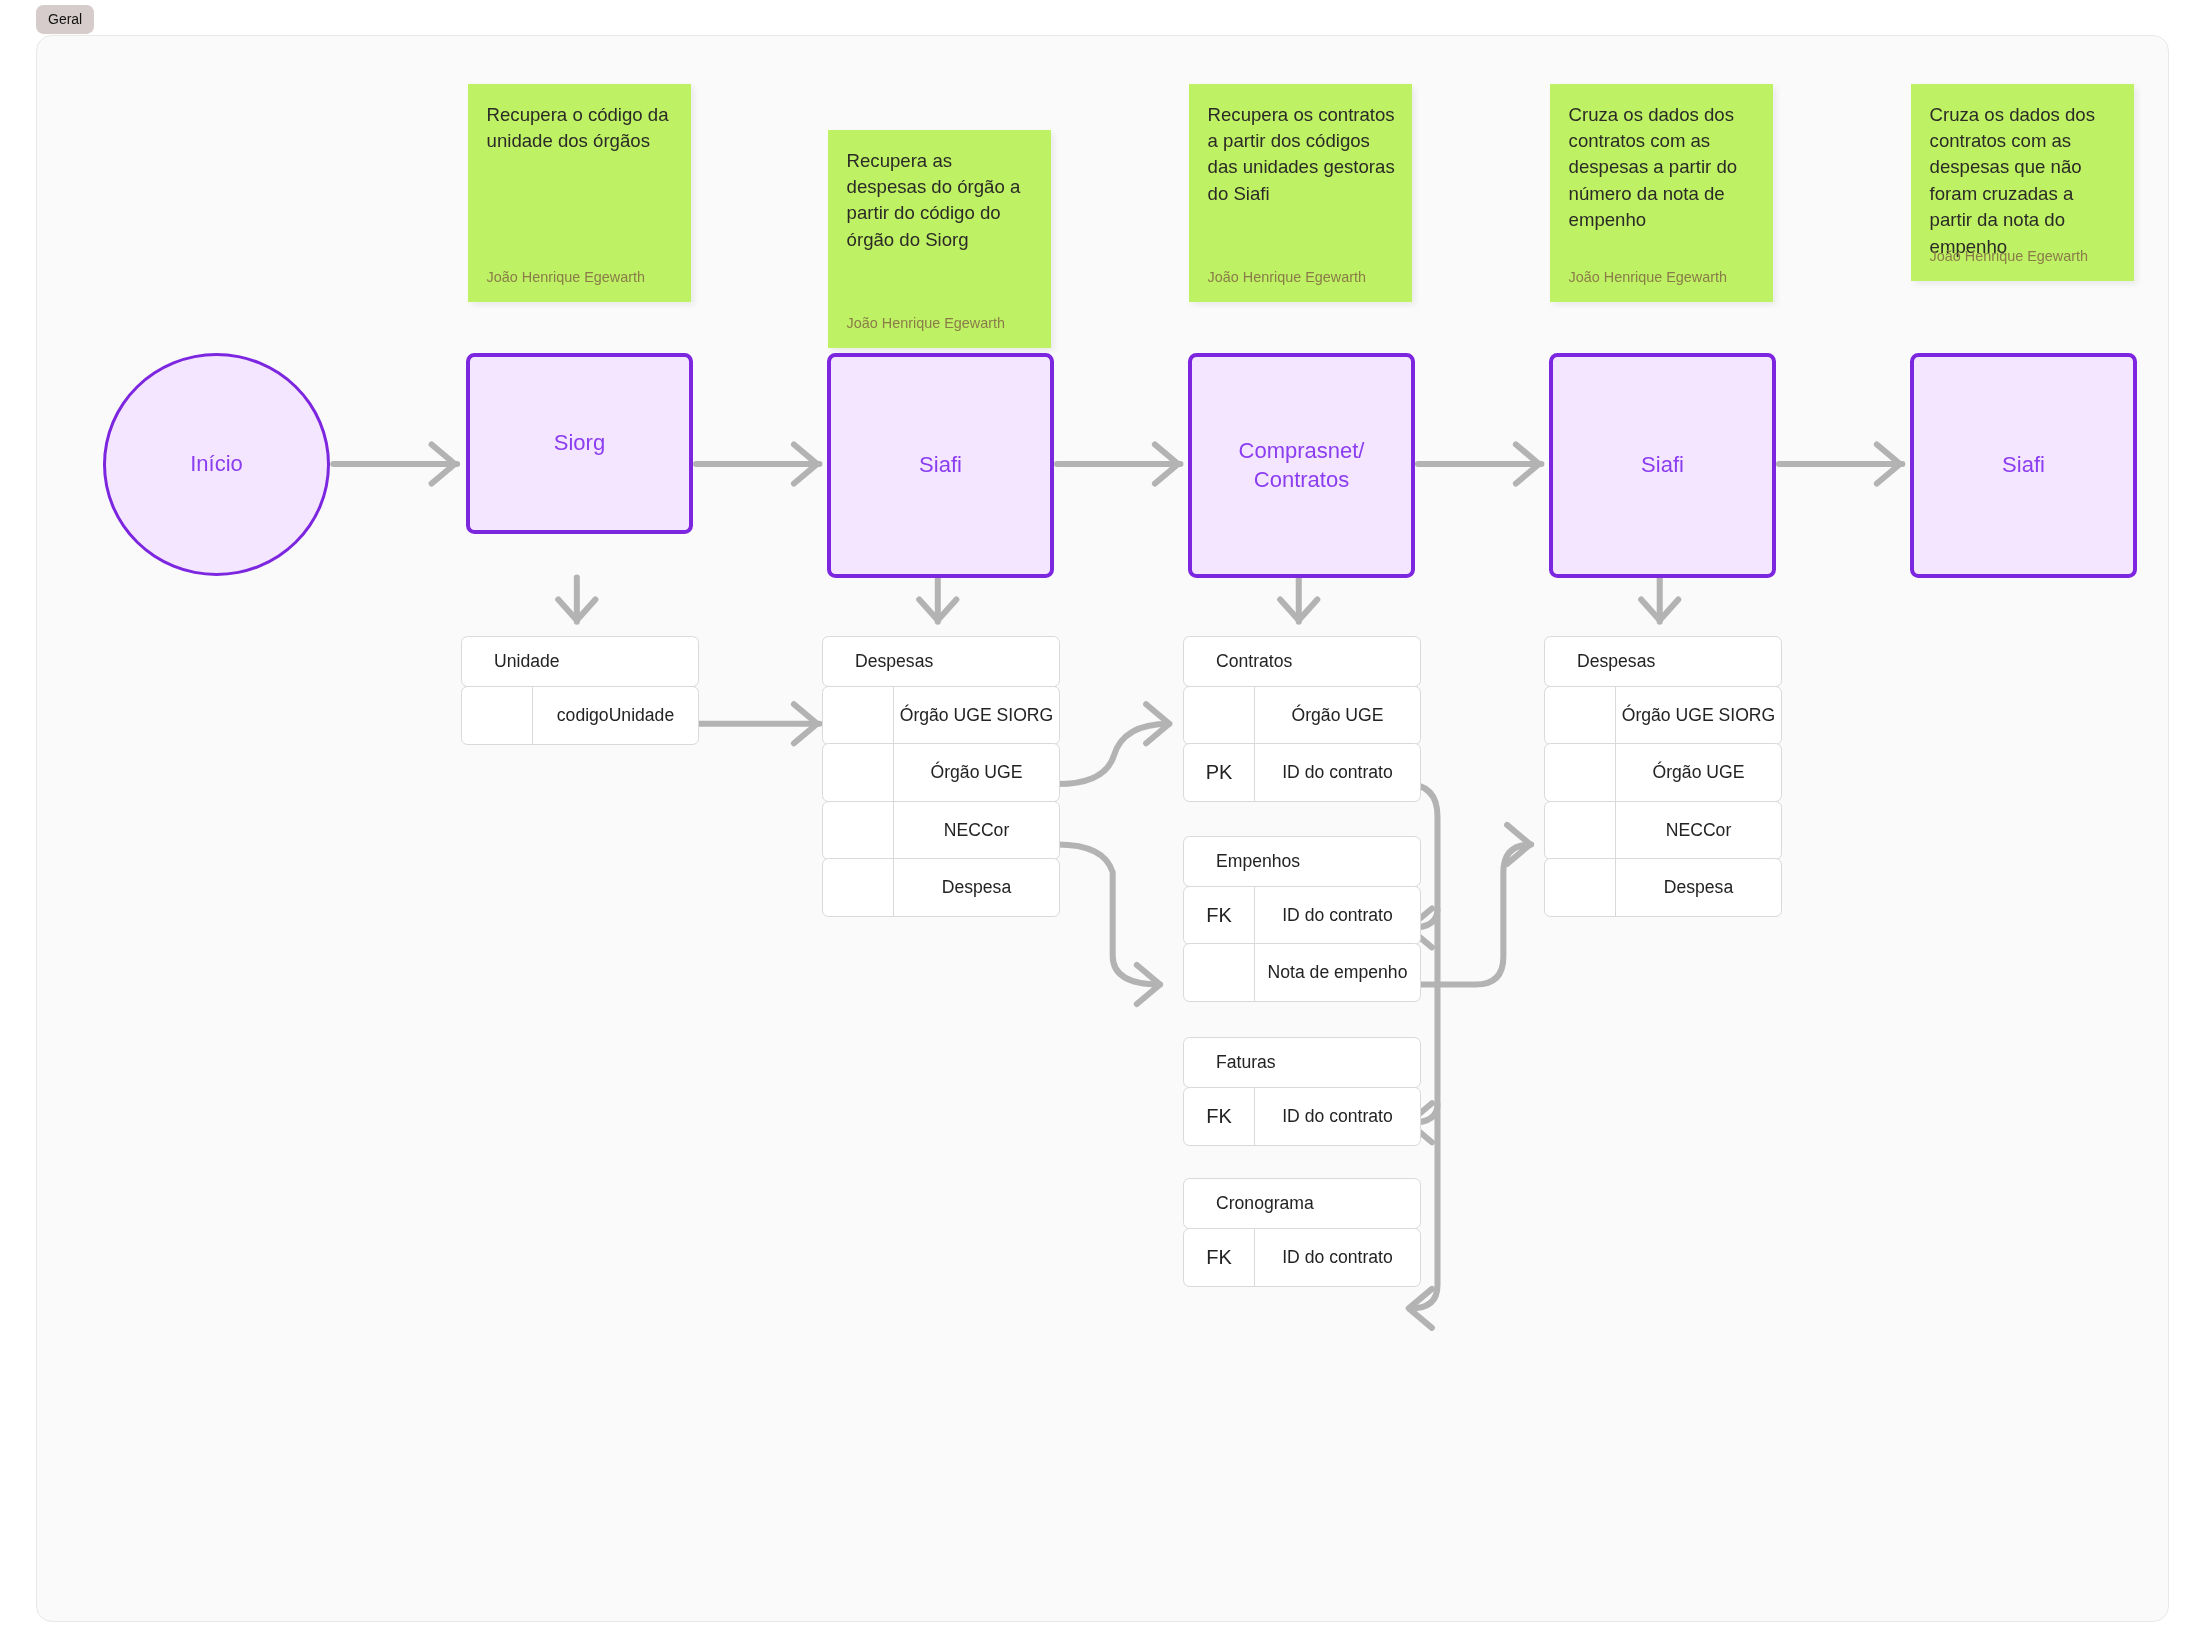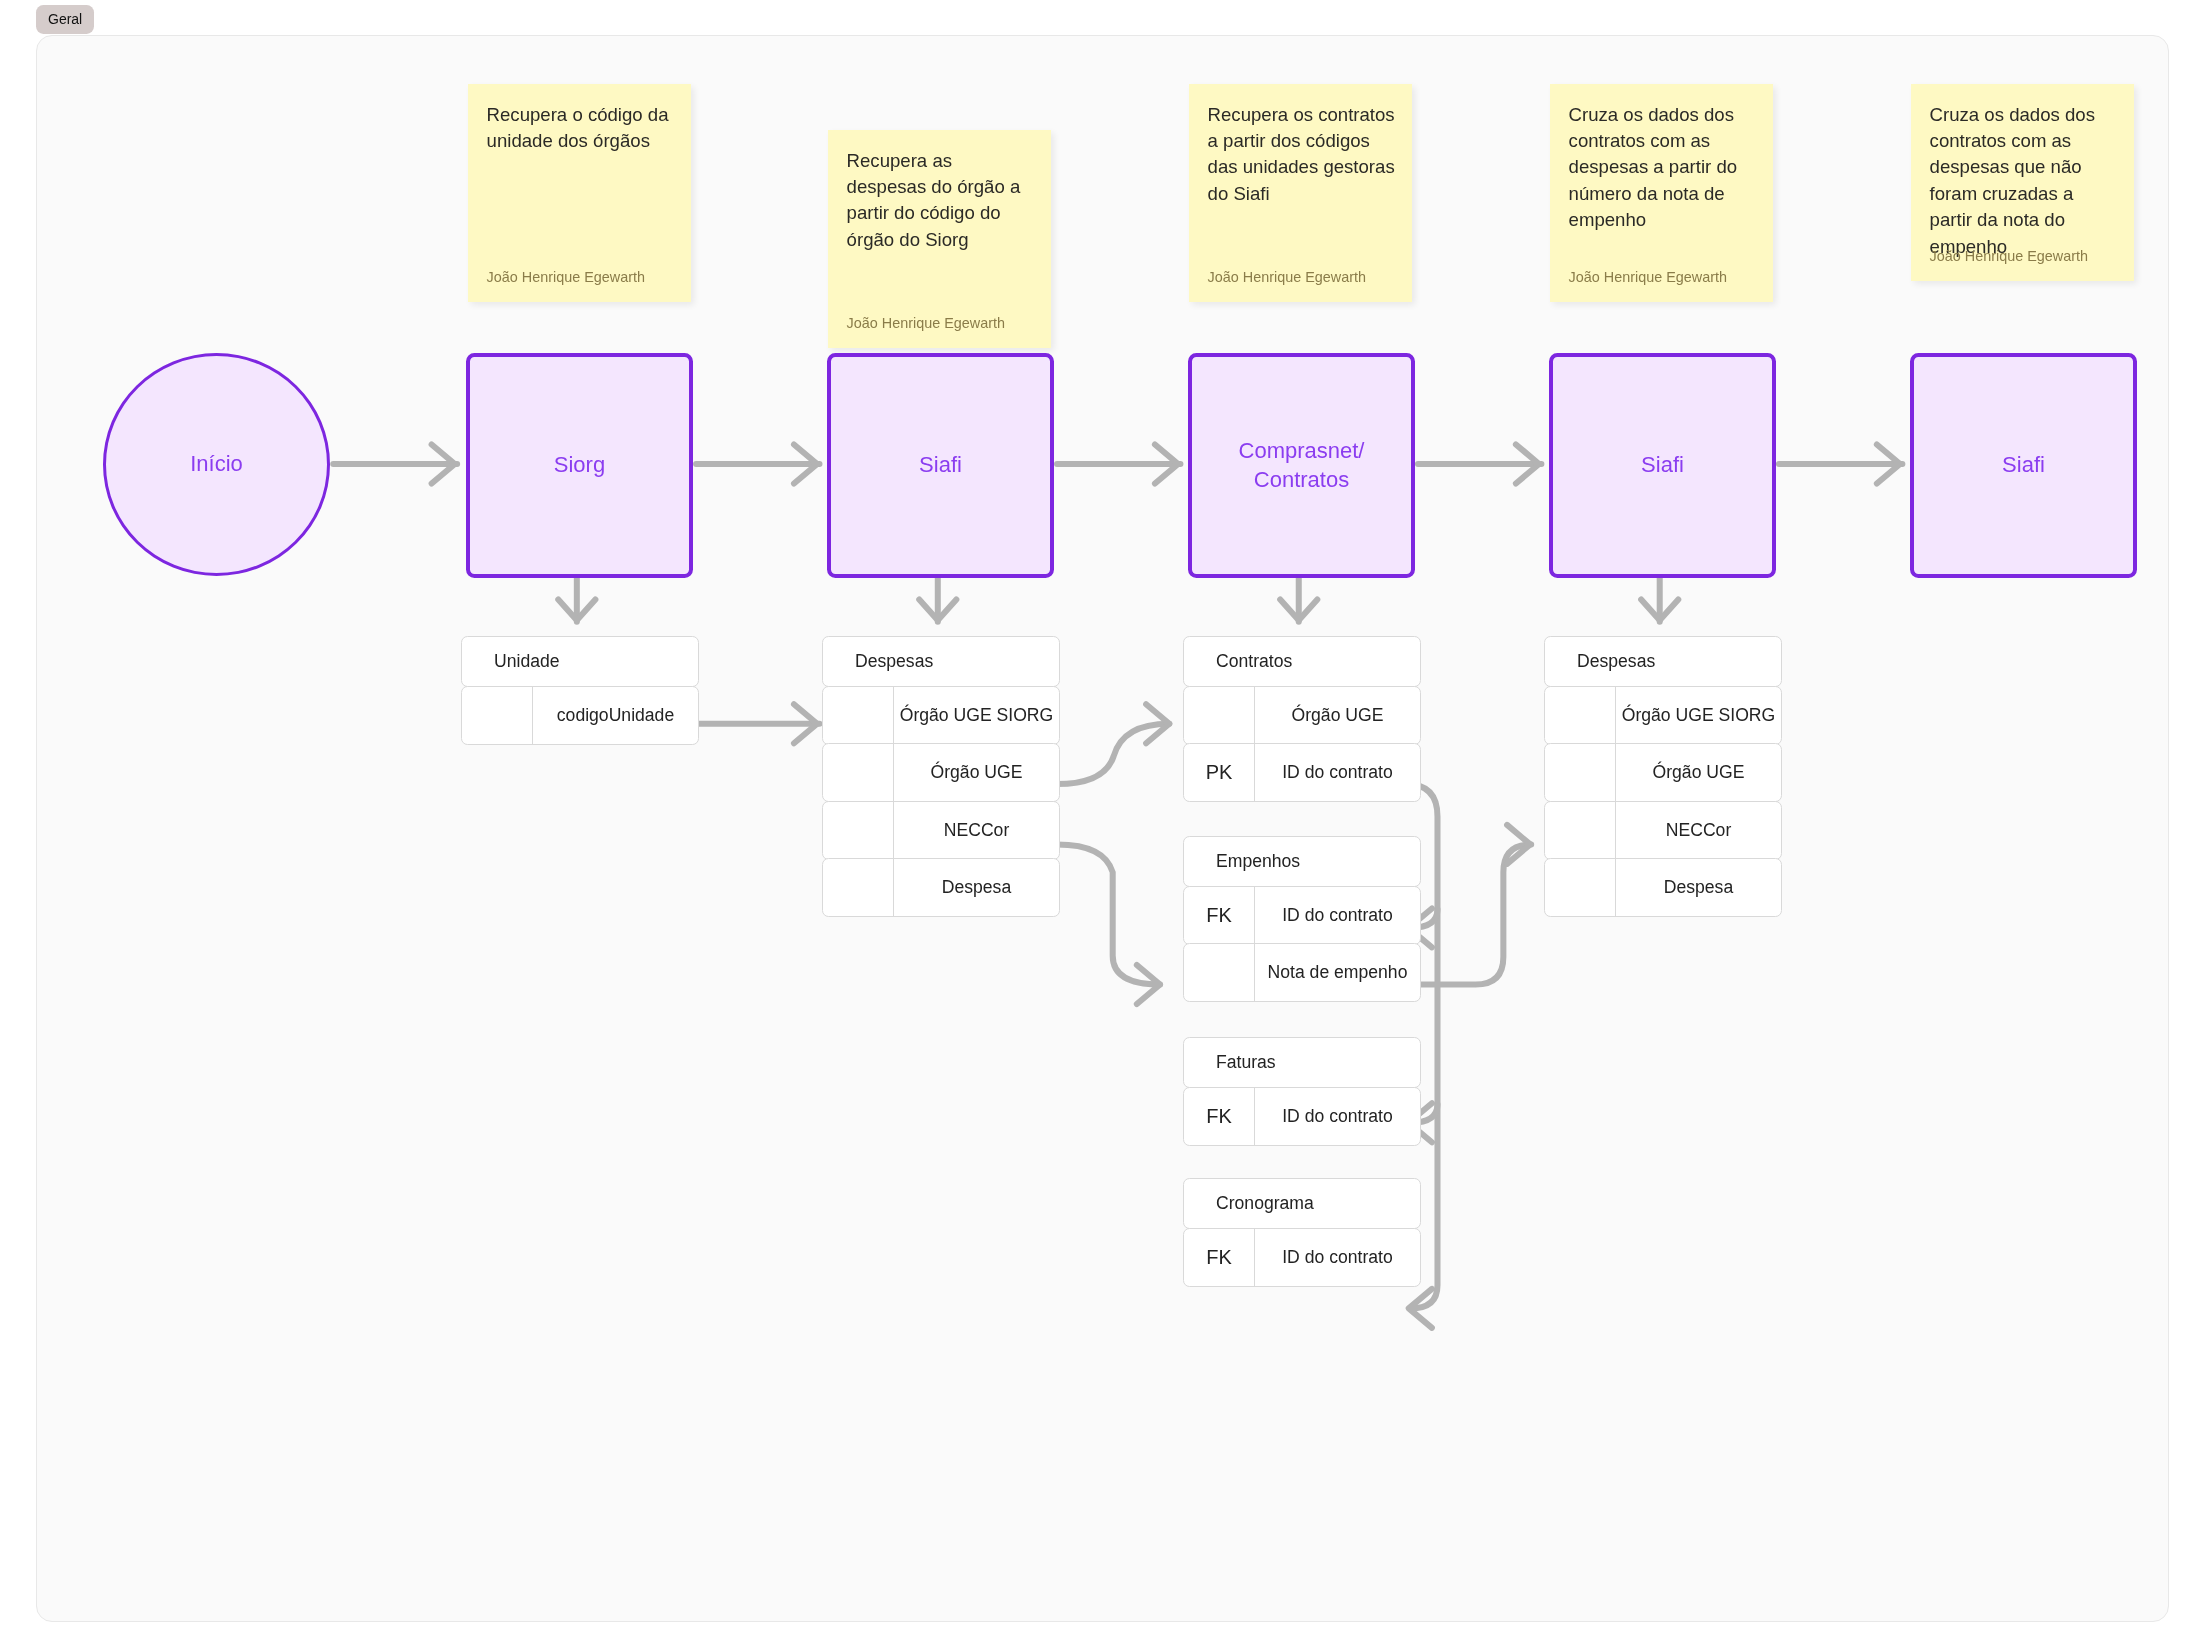--- a/index.html
+++ b/index.html
@@ -26,21 +26,21 @@
     position: absolute; left: 36px; top: 35px;
     width: 2133px; height: 1587px;
     background: #fafafa;
     border: 1.4px solid #e8e8e8;
     border-radius: 16px;
   }
 
   
   .note {
     position: absolute;
-    background: #fef9c3;
+    background: #bef264;
     box-shadow: 2.8px 2.8px 6.5px rgba(0,0,0,0.07);
     padding-left: 20px;
   }
   .note-text {
     position: absolute; left: 18.6px; right: 16px; top: 17.6px;
     font-size: 18.6px; line-height: 1.42; color: #2b2a26;
     white-space: pre-line;
   }
   .note-author {
     position: absolute; left: 18.6px; bottom: 17.6px;
@@ -180,21 +180,21 @@
 
     <path class="head" d="M 3086 2778 L 3036 2820 L 3086 2862"></path>
 
     <path class="wire" d="M 3056 2122 L 3180 2122 Q 3240 2122 3240 2062 L 3240 1880 Q 3240 1820 3300 1820"></path>
     <path class="head" d="M 3248 1778 L 3298 1820 L 3248 1862"></path>
   </svg>
 
   <div class="pnode circle" style="left:103px;top:353px;width:227px;height:223px;">
     <span class="pnode-label">Início</span>
   </div>
-  <div class="pnode rect" style="left:466px;top:353px;width:227px;height:225px;">
+  <div class="pnode rect" style="left:466px;top:353px;width:227px;height:181px;">
     <span class="pnode-label">Siorg</span>
   </div>
   <div class="pnode rect" style="left:827px;top:353px;width:227px;height:225px;">
     <span class="pnode-label">Siafi</span>
   </div>
   <div class="pnode rect" style="left:1188px;top:353px;width:227px;height:225px;">
     <span class="pnode-label">Comprasnet/
 Contratos</span>
   </div>
   <div class="pnode rect" style="left:1549px;top:353px;width:227px;height:225px;">

